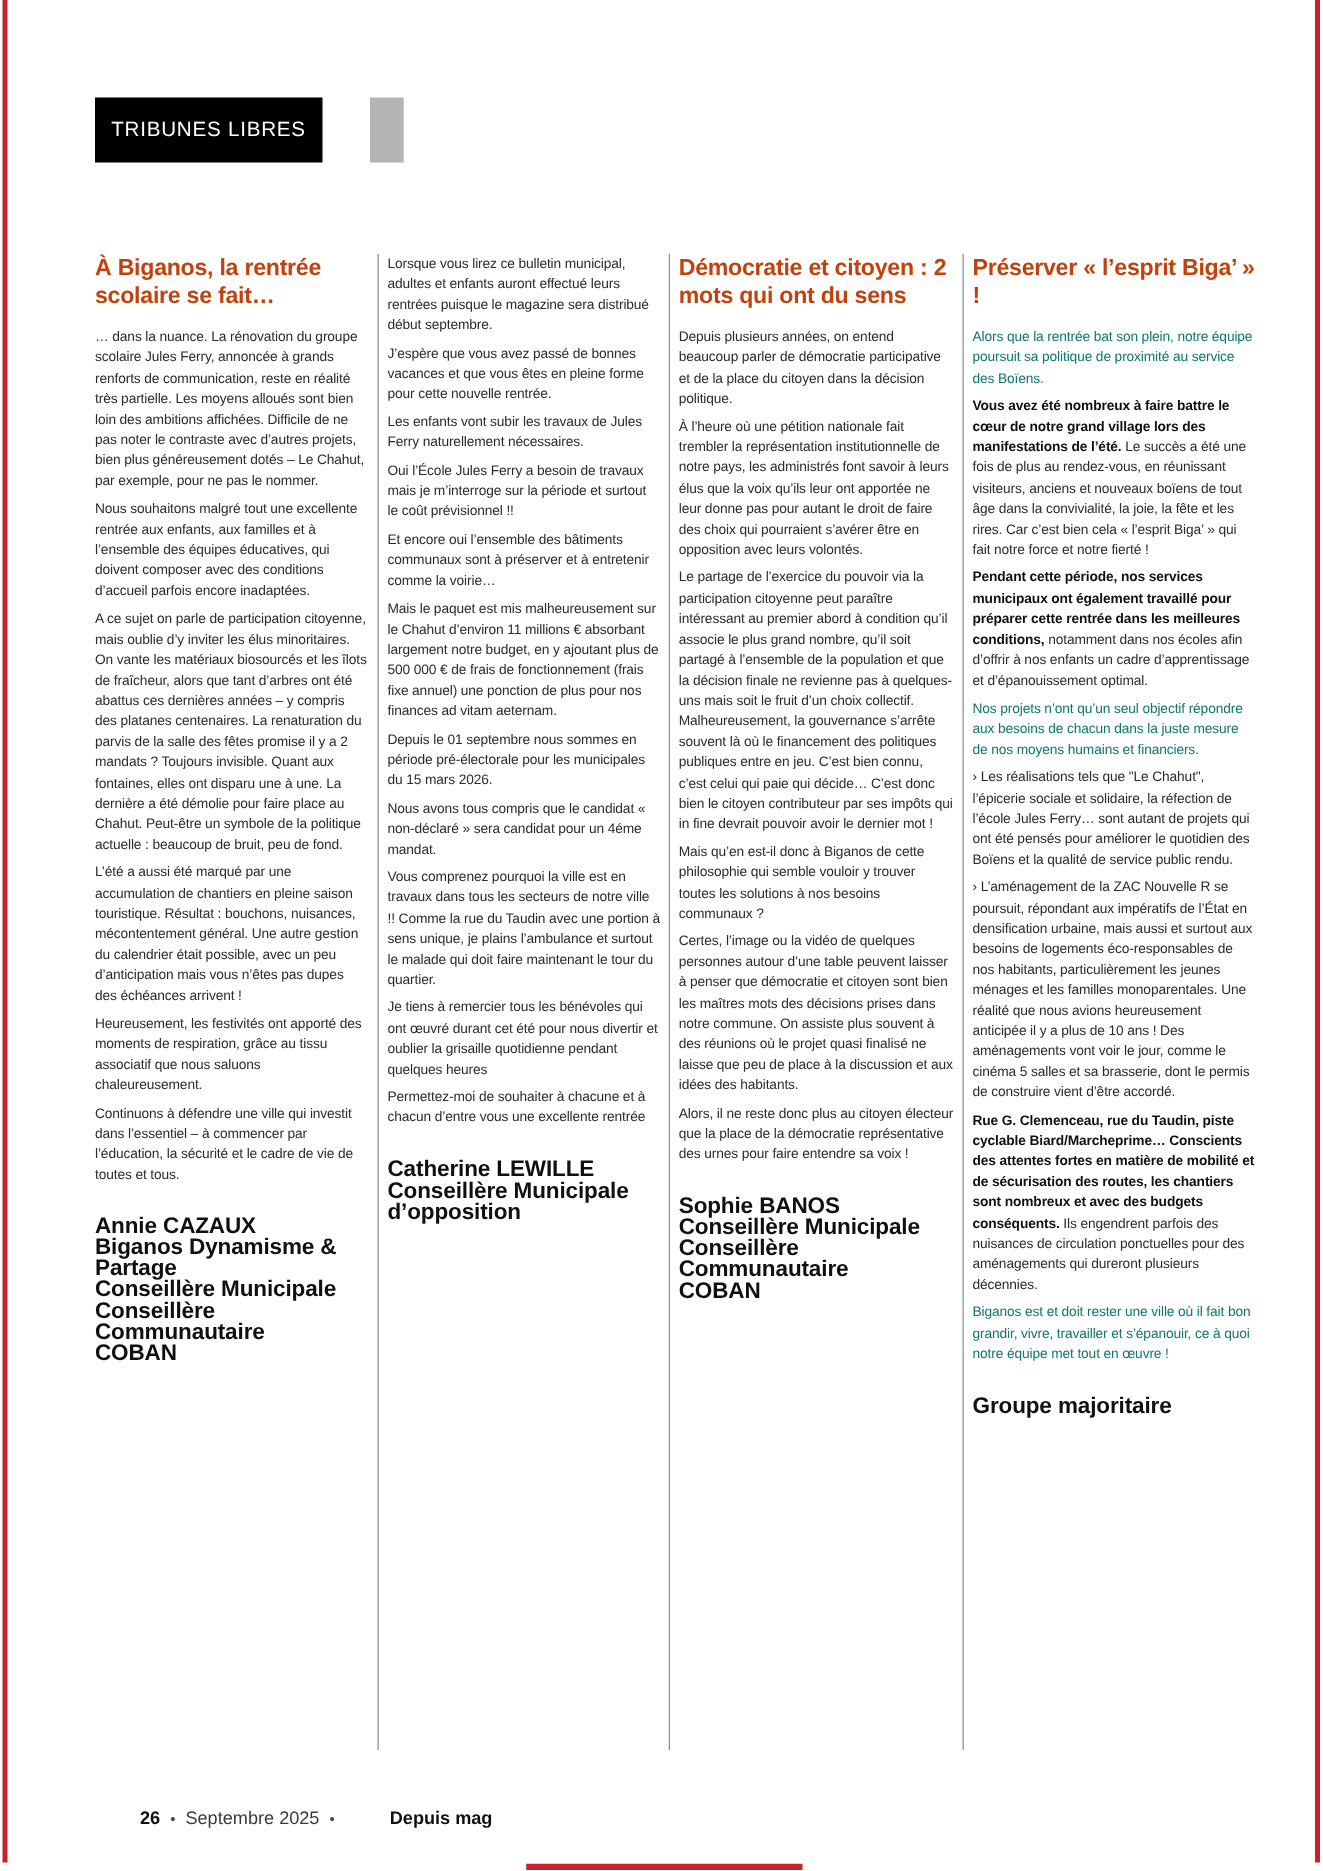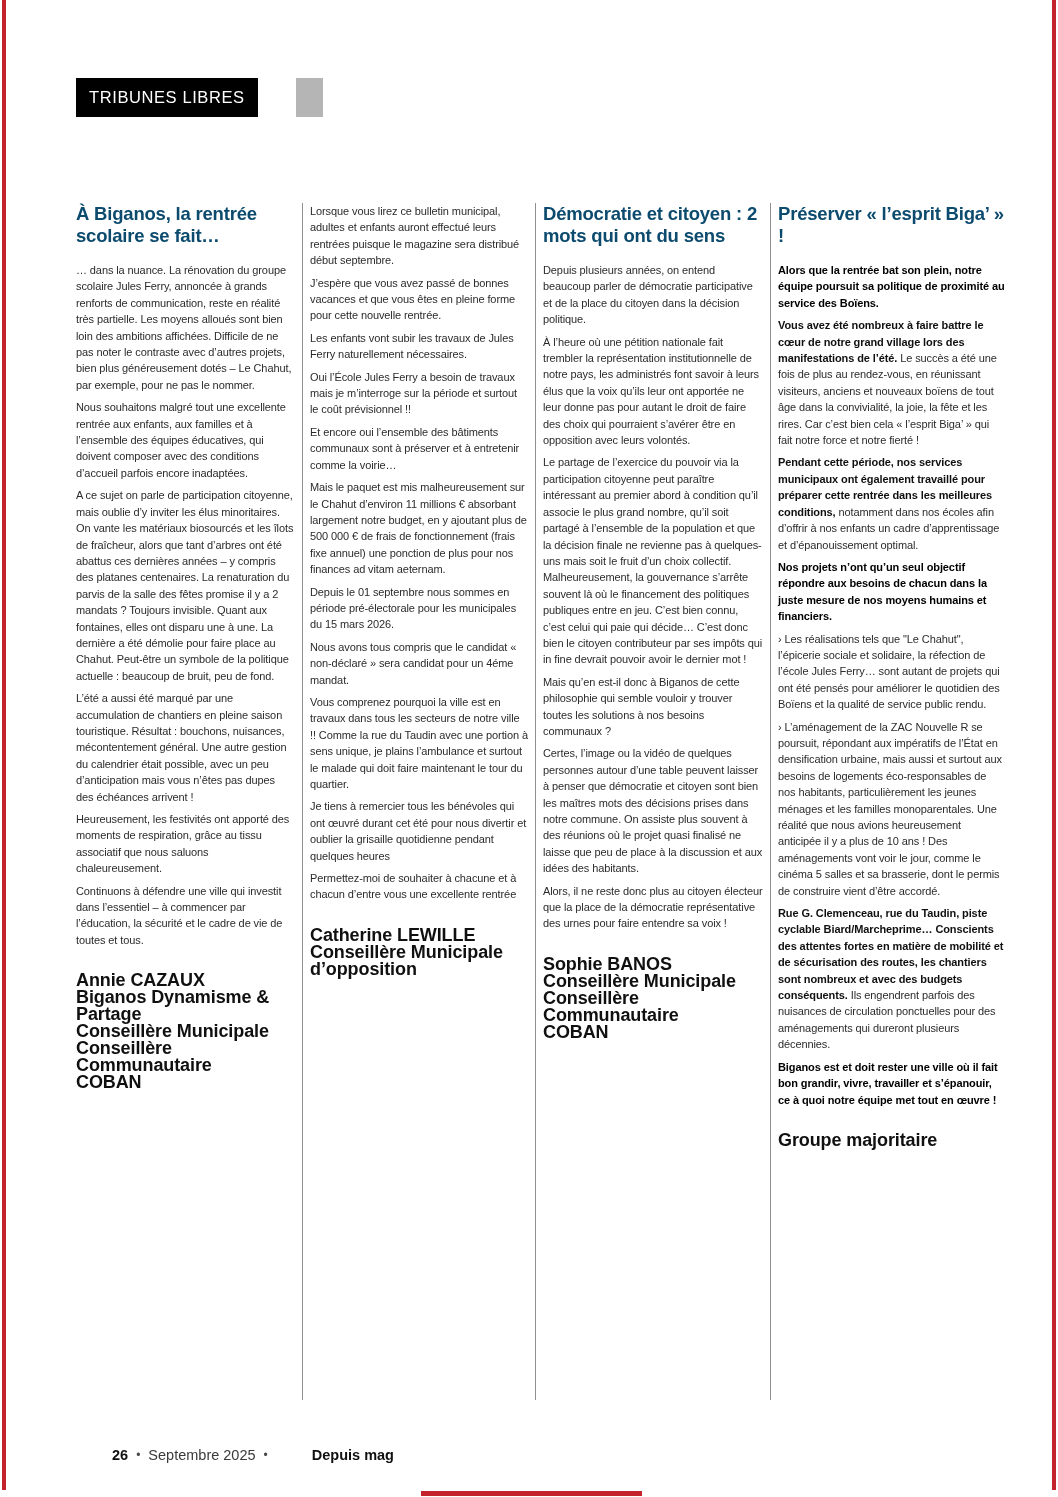--- a/index.html
+++ b/index.html
@@ -8,45 +8,45 @@
     width:1058px;height:1497px;position:relative;overflow:hidden;
     background:#ffffff;color:#2b2b2b;
     font-family:"Liberation Sans","DejaVu Sans",sans-serif;
   }
   
   .edge{position:absolute;background:#c4232e;}
   .edge-left{left:2px;top:0;width:4px;height:1490px;}
   .edge-right{right:2px;top:0;width:4px;height:1490px;}
   .edge-bottom{left:421px;bottom:1px;width:221px;height:5px;}
   
-  .section-tag{position:absolute;left:76px;top:78px;height:39px;display:flex;gap:38px;}
+  .section-tag{position:absolute;left:76px;top:78px;height:52px;display:flex;gap:38px;}
   .tag-black{
     background:#000;color:#fff;display:flex;align-items:center;
     padding:0 13px;font-size:16.5px;font-weight:400;letter-spacing:.6px;white-space:nowrap;
   }
   .tag-gray{width:27px;background:#b5b5b5;}
   
   .columns{
     position:absolute;left:76px;top:203px;width:929px;height:1197px;
     display:grid;grid-template-columns:219px 218px 220px 227px;column-gap:15px;
   }
   .col{position:relative;}
   .col.ruled::before{
     content:"";position:absolute;left:-8px;top:0;width:1px;height:1197px;background:#8f8f8f;
   }
   .col-heading{
     margin:0 0 16px;font-size:18.5px;line-height:21.5px;font-weight:700;
-    color:#0c4a6e;letter-spacing:-0.2px;
+    color:#c2410c;letter-spacing:-0.2px;
   }
   .col-heading:empty{display:none;}
   .para{
     margin:0 0 6px;font-size:11px;line-height:16.4px;letter-spacing:-0.1px;
     color:#2b2b2b;
   }
-  .para.bold{font-weight:700;color:#000000;}
+  .para.bold{font-weight:400;color:#0f766e;}
   .para strong{font-weight:700;color:#101010;}
   .col-signature{margin-top:24px;}
   .sig-line{
     font-size:18px;line-height:17px;font-weight:700;color:#101010;letter-spacing:-0.1px;
   }
   
   .footer{
     position:absolute;left:76px;top:1447px;display:flex;align-items:center;gap:8px;
     font-size:14.5px;color:#3a3a3a;
   }

